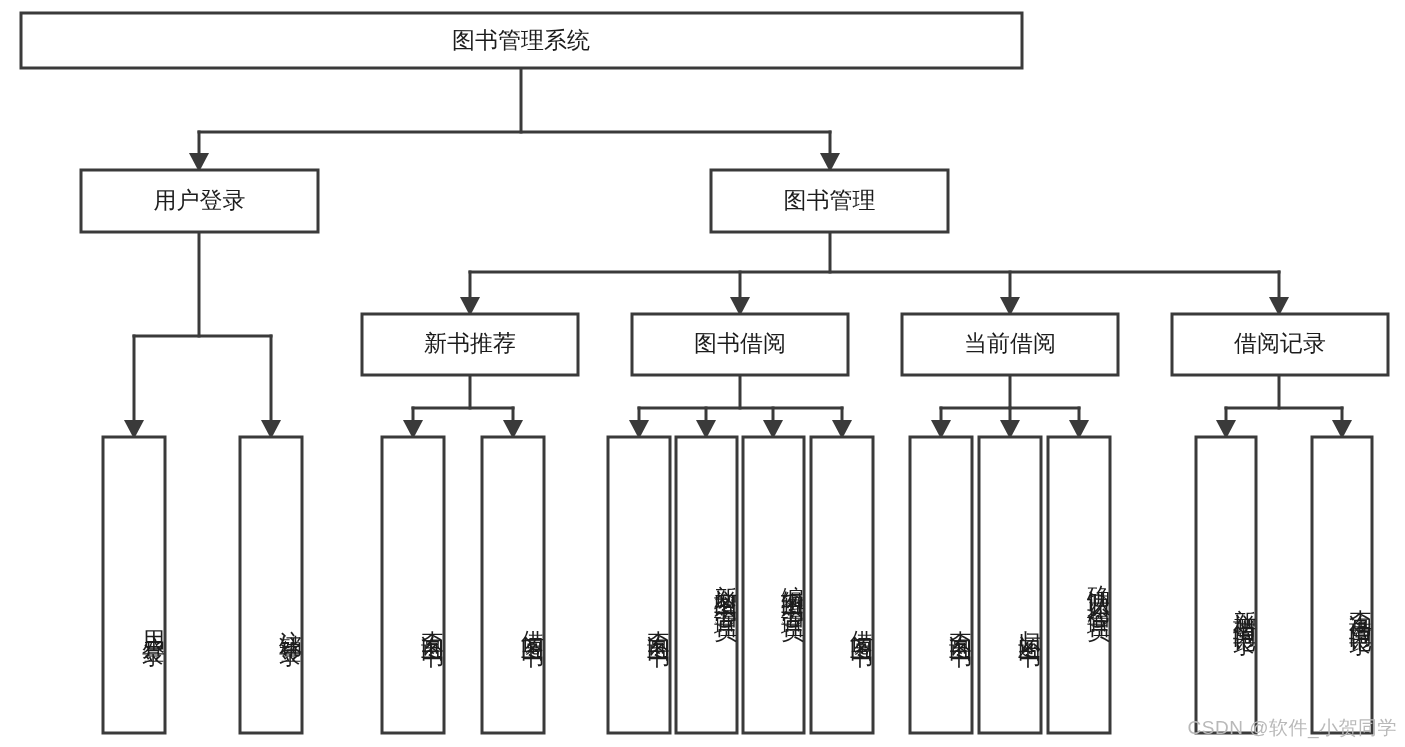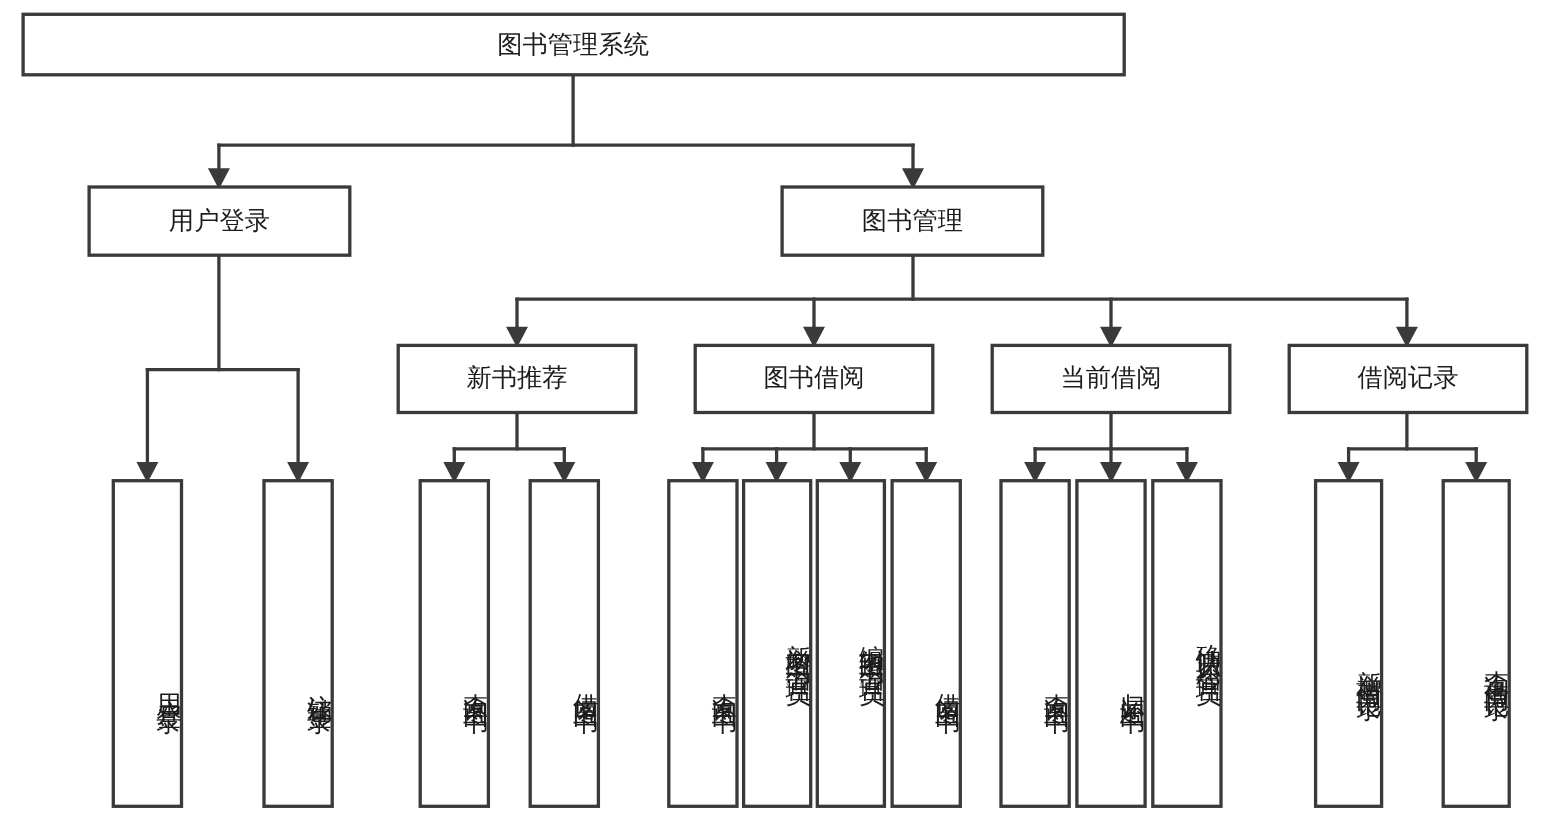--- a/index.html
+++ b/index.html
@@ -234,14 +234,15 @@
   <div class="node-label-v" style="left:743px; top:437px; width:61px; height:296px; padding-top:8px;">编辑图书（管理员）</div>
   <div class="node-label-v" style="left:811px; top:437px; width:62px; height:296px; padding-top:74px;">借阅图书</div>
 
   <div class="node-label-v" style="left:910px; top:437px; width:62px; height:296px; padding-top:74px;">查询图书</div>
   <div class="node-label-v" style="left:979px; top:437px; width:62px; height:296px; padding-top:74px;">归还图书</div>
   <div class="node-label-v" style="left:1048px; top:437px; width:62px; height:296px; padding-top:8px;">确认归还（管理员）</div>
 
   <div class="node-label-v" style="left:1196px; top:437px; width:60px; height:296px; padding-top:42px;">新增借阅记录</div>
   <div class="node-label-v" style="left:1312px; top:437px; width:60px; height:296px; padding-top:42px;">查询借阅记录</div>
 
+  <div class="watermark">CSDN @软件_小贺同学</div>
 
 </div>
 
 </body></html>

